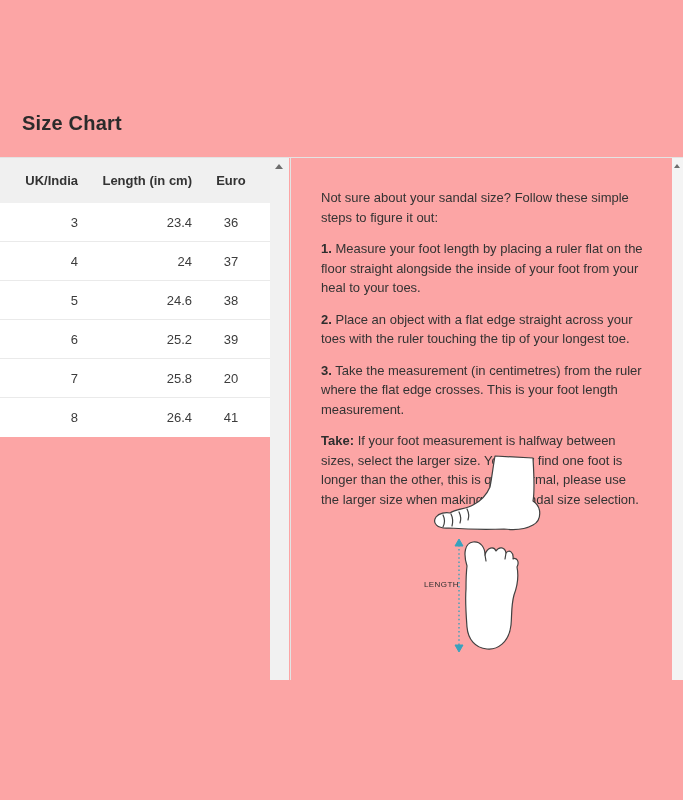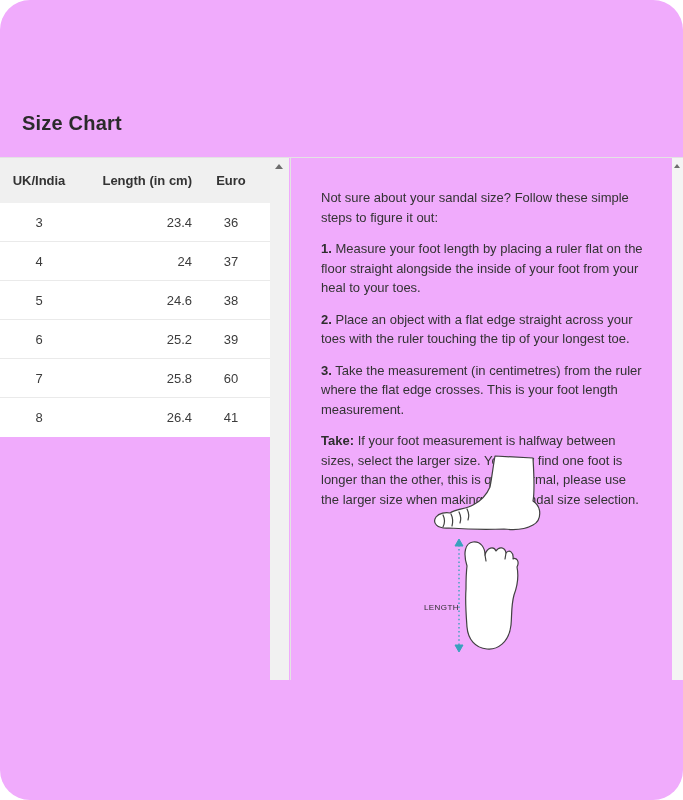--- a/index.html
+++ b/index.html
@@ -1,29 +1,29 @@
 <!DOCTYPE html>
 <html><head>
 <meta charset="utf-8">
 <style>
   html,body { margin:0; padding:0; background:#ffffff; }
   body { width:683px; height:800px; font-family:"Liberation Sans", sans-serif; }
-  .page { position:relative; width:683px; height:800px; overflow:hidden; background:#f0abfc;border-radius:30px; }
+  .page { position:relative; width:683px; height:800px; overflow:hidden; background:#fca5a5; }
 
   .title { position:absolute; left:22px; top:112px; margin:0; font-size:20px;
            font-weight:600; color:#2b2b2b; letter-spacing:0.2px; }
 
   .top-border { position:absolute; left:0; top:157px; width:683px; height:1px; background:#e3e3e3; }
 
   
   .thead { position:absolute; left:0; top:158px; width:270px; height:45px;
            background:#f0f0f0; display:flex; align-items:center; }
   .thead .c { font-weight:600; font-size:13px; color:#333; }
   .c  { box-sizing:border-box; text-align:center; }
-  .c1 { width:78px; } .c2 { width:114px;text-align:right; } .c3 { width:78px; }
+  .c1 { width:78px;text-align:right; } .c2 { width:114px;text-align:right; } .c3 { width:78px; }
 
   .tbody { position:absolute; left:0; top:203px; width:270px; }
   .trow { box-sizing:border-box; height:39px; display:flex; align-items:center;
           border-bottom:1px solid #eaeaea; font-size:13px; color:#3c3c3c; background:#fff; }
   .trow:last-child { border-bottom:none; }
 
   
   .vscroll { position:absolute; top:158px; height:522px; }
   .vscroll.left  { left:270px; width:19px; background:#f1f1f1; }
   .vscroll.right { left:672px; width:11px; background:#f4f4f4; }
@@ -36,21 +36,21 @@
   .divider-v { position:absolute; left:290px; top:157px; width:1px; height:523px; background:#e3e3e3; }
 
   
   .info { position:absolute; left:309px; top:176px; width:350px;
           font-size:13px; line-height:19.5px; color:#333; }
   .info p { margin:12px; }
   .lb { font-weight:700; color:#2e2e2e; }
 
   
   .diagram-svg { position:absolute; left:405px; top:443px; }
-  .length-label { position:absolute; left:424px; top:603px; font-size:8px;
+  .length-label { position:absolute; left:424px; top:580px; font-size:8px;
                   letter-spacing:0.4px; color:#2e2e2e; }
 </style>
 </head>
 <body>
 
 <div class="page">
 
   <h1 class="title">Size Chart</h1>
 
   <div class="top-border"></div>
@@ -78,21 +78,21 @@
       <div class="c c3">38</div>
     </div>
     <div class="trow">
       <div class="c c1">6</div>
       <div class="c c2">25.2</div>
       <div class="c c3">39</div>
     </div>
     <div class="trow">
       <div class="c c1">7</div>
       <div class="c c2">25.8</div>
-      <div class="c c3">60</div>
+      <div class="c c3">20</div>
     </div>
     <div class="trow">
       <div class="c c1">8</div>
       <div class="c c2">26.4</div>
       <div class="c c3">41</div>
     </div>
   </div>
 
   <div class="vscroll left">
     <div class="arrow-up"></div>

